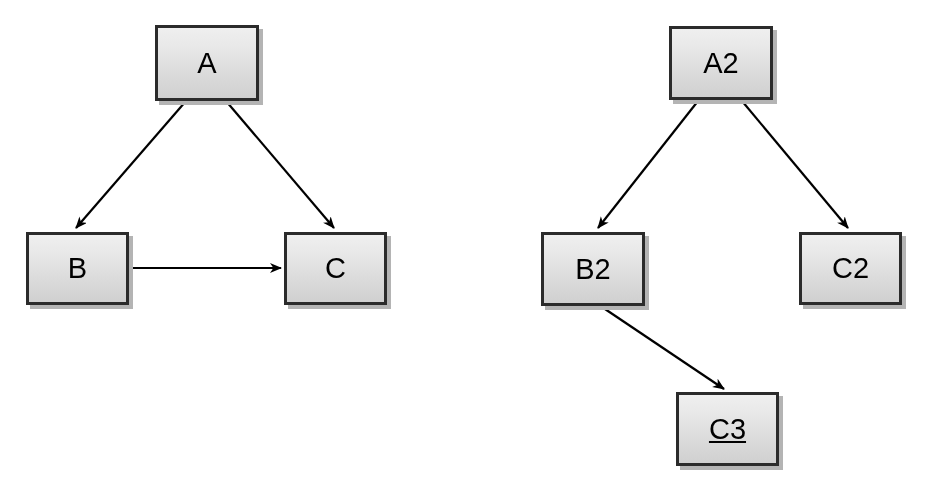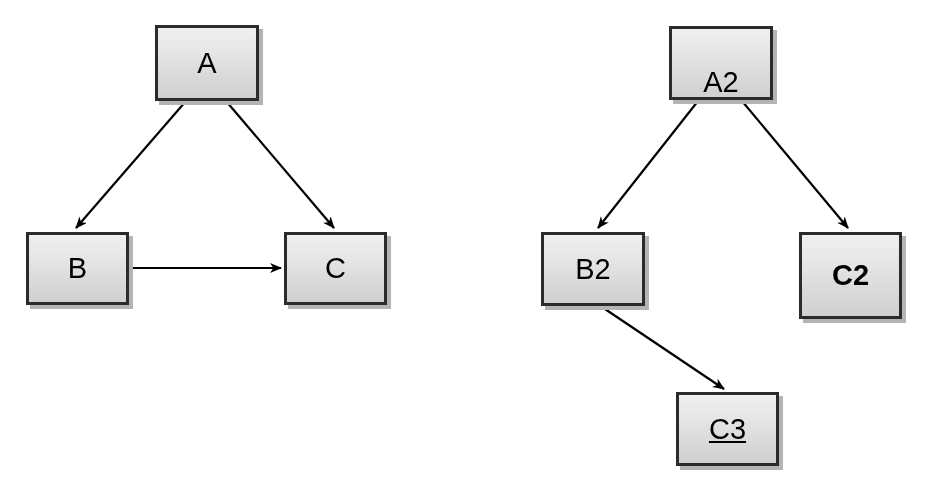--- a/index.html
+++ b/index.html
@@ -68,27 +68,27 @@
   <div id="nodes-group">
       <div class="node" style="left: 155px; top: 25px; width: 104px; height: 76px;">
         <span class="node-label">A</span>
       </div>
       <div class="node" style="left: 26px; top: 232px; width: 103px; height: 73px;">
         <span class="node-label">B</span>
       </div>
       <div class="node" style="left: 284px; top: 232px; width: 103px; height: 73px;">
         <span class="node-label">C</span>
       </div>
-      <div class="node" style="left: 669px; top: 26px; width: 104px; height: 74px; align-items: flex-end;">
+      <div class="node" style="left: 669px; top: 26px; width: 104px; height: 74px;">
         <span class="node-label">A2</span>
       </div>
       <div class="node" style="left: 541px; top: 232px; width: 104px; height: 74px;">
         <span class="node-label">B2</span>
       </div>
-      <div class="node" style="left: 799px; top: 232px; width: 103px; height: 87px; font-weight: bold;">
+      <div class="node" style="left: 799px; top: 232px; width: 103px; height: 73px;">
         <span class="node-label">C2</span>
       </div>
       <div class="node" style="left: 676px; top: 392px; width: 103px; height: 74px; text-decoration: underline;">
         <span class="node-label">C3</span>
       </div>
     </div>
 
 </div>
 
 </body></html>

